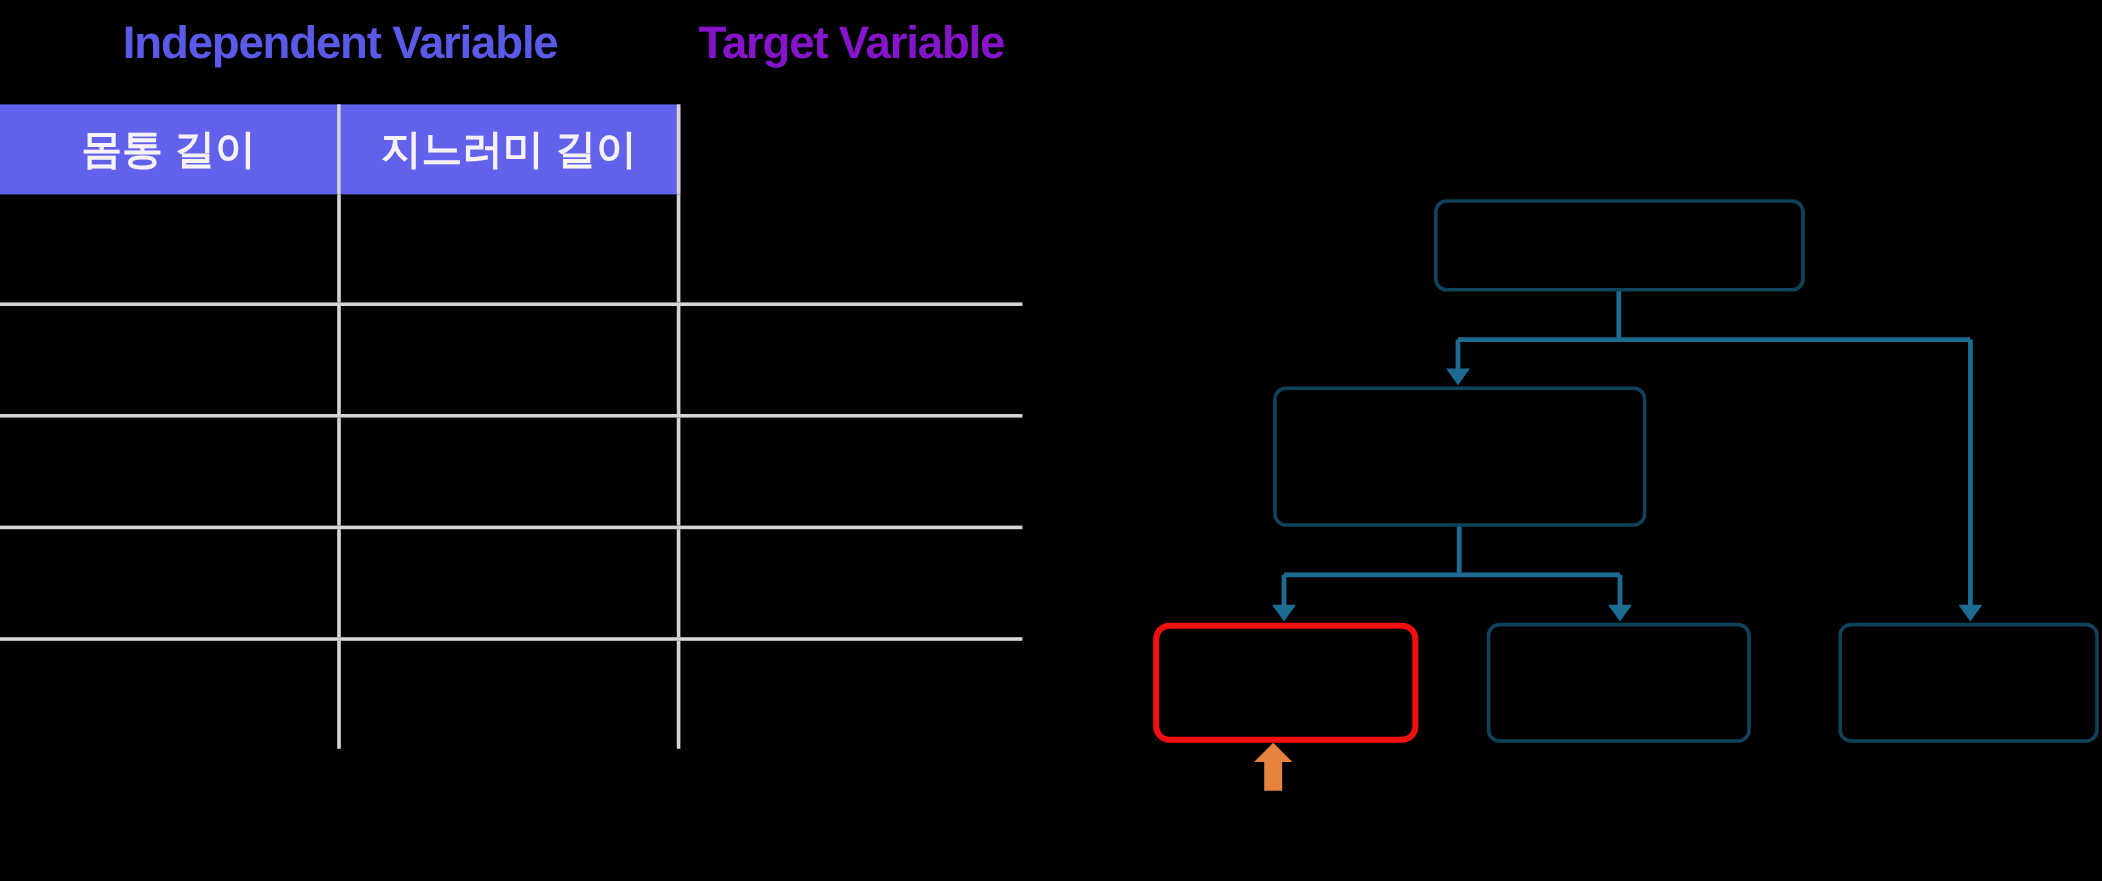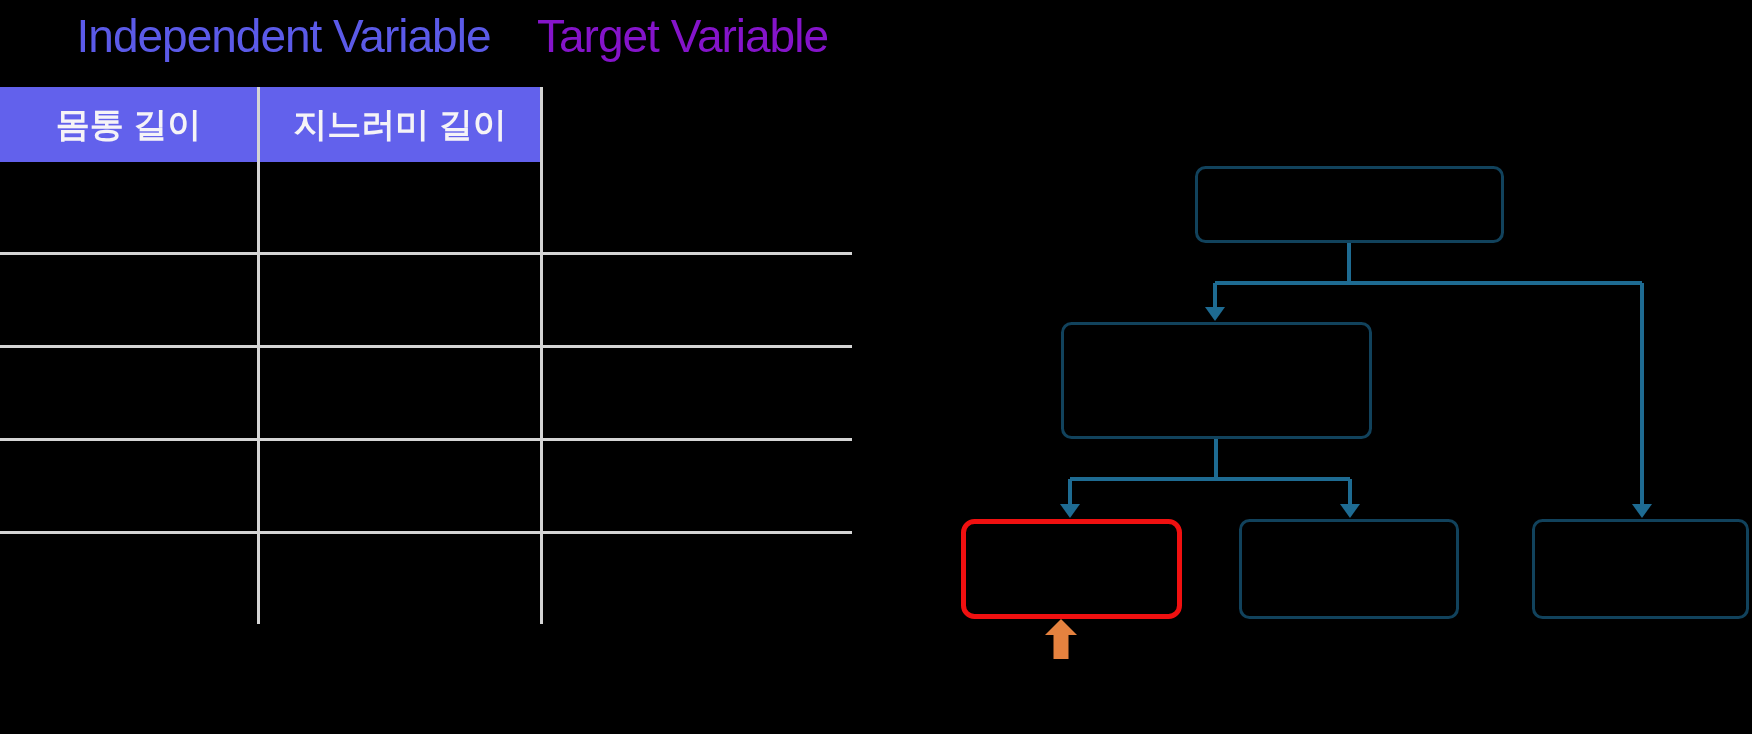--- a/index.html
+++ b/index.html
@@ -4,37 +4,37 @@
 <style>
   html,body{margin:0;padding:0;}
   body{
     width:1752px;height:734px;position:relative;overflow:hidden;
     background:var(--background,#000);
     font-family:"Liberation Sans","DejaVu Sans",sans-serif;
   }
   
   .var-label{
     position:absolute;top:12px;height:48px;line-height:48px;
-    text-align:center;font-size:46px;font-weight:400;letter-spacing:-1px;
+    text-align:center;font-size:38px;font-weight:700;letter-spacing:-1px;
     white-space:nowrap;
   }
   .label-independent{left:0;width:567px;color:var(--label_blue);}
-  .label-target{left:537px;width:285px;color:var(--label_purple);}
+  .label-target{left:567px;width:285px;color:var(--label_purple);}
   
   .dtable{position:absolute;left:0;top:87px;width:852px;}
   .thead{display:flex;height:75px;}
   .hcell{
     box-sizing:border-box;display:flex;align-items:center;justify-content:center;
     font-size:34px;font-weight:700;color:var(--header_text);
   }
   .trow{display:flex;height:90px;border-top:3px solid var(--grid);}
   .trow:first-child{border-top:none;}
   .tcell{box-sizing:border-box;display:flex;align-items:center;justify-content:center;
     color:#fff;font-size:28px;}
-  .w0{width:260px;} .w1{width:283px;} .w2{width:285px;}
+  .w0{width:284px;} .w1{width:283px;} .w2{width:285px;}
   .vline{border-right:3px solid var(--grid);}
   
   .tree-svg{position:absolute;left:0;top:0;}
   .node{fill:none;stroke:var(--node_border);stroke-width:3;}
   .node-red{fill:none;stroke:var(--highlight);stroke-width:5;}
   .conn{fill:none;stroke:var(--connector);stroke-width:4;}
   .ahead{fill:var(--connector);stroke:none;}
   .pointer{fill:var(--pointer);stroke:none;}
 </style>
 </head>

